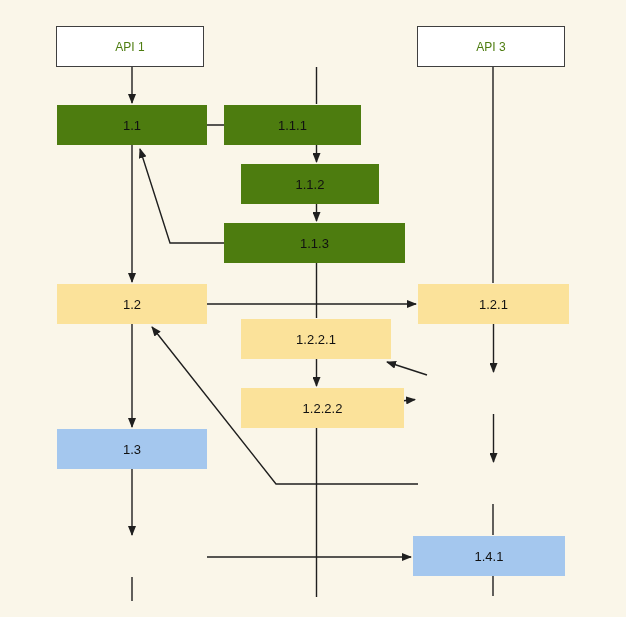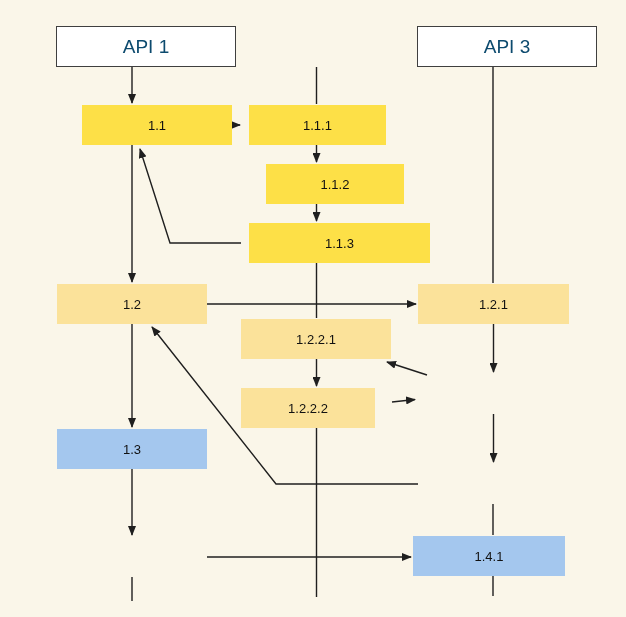--- a/index.html
+++ b/index.html
@@ -9,42 +9,42 @@
   }
   #canvas {
     position: relative;
     width: 626px;
     height: 617px;
     background: #faf6e9;
     overflow: hidden;
   }
   .lane-header {
     position: absolute;
-    width: 180px;
+    width: 148px;
     height: 41px;
     top: 26px;
     background: #ffffff;
     border: 1.5px solid #3f3f3f;
     box-sizing: border-box;
     display: flex;
     align-items: center;
     justify-content: center;
-    font-size: 19px;
-    color: #0c4a6e;
+    font-size: 12px;
+    color: #4d7c0f;
   }
   .node {
     position: absolute;
     height: 40px;
     display: flex;
     align-items: center;
     justify-content: center;
     font-size: 13px;
     color: #111111;
   }
-  .node.gray   { background: #fde047; margin-left: 25px; }
+  .node.gray   { background: #4d7c0f; }
   .node.yellow { background: #fbe29a; }
   .node.blue   { background: #a4c7ee; }
   #wires {
     position: absolute;
     left: 0; top: 0;
     width: 626px;
     height: 617px;
     pointer-events: none;
   }
   #wires line, #wires polyline {
@@ -94,17 +94,17 @@
   <div class="lane-header" style="left:56px">API 1</div>
   <div class="lane-header" style="left:417px">API 3</div>
 
   <div class="node gray" style="left:57px;  top:105px; width:150px">1.1</div>
   <div class="node gray" style="left:224px; top:105px; width:137px">1.1.1</div>
   <div class="node gray" style="left:241px; top:164px; width:138px">1.1.2</div>
   <div class="node gray" style="left:224px; top:223px; width:181px">1.1.3</div>
   <div class="node yellow" style="left:57px;  top:284px; width:150px">1.2</div>
   <div class="node yellow" style="left:418px; top:284px; width:151px">1.2.1</div>
   <div class="node yellow" style="left:241px; top:319px; width:150px">1.2.2.1</div>
-  <div class="node yellow" style="left:241px; top:388px; width:134px">1.2.2.2</div>
+  <div class="node yellow" style="left:241px; top:388px; width:163px">1.2.2.2</div>
   <div class="node blue" style="left:57px;  top:429px; width:150px">1.3</div>
   <div class="node blue" style="left:413px; top:536px; width:152px">1.4.1</div>
 
 </div>
 
 </body></html>

